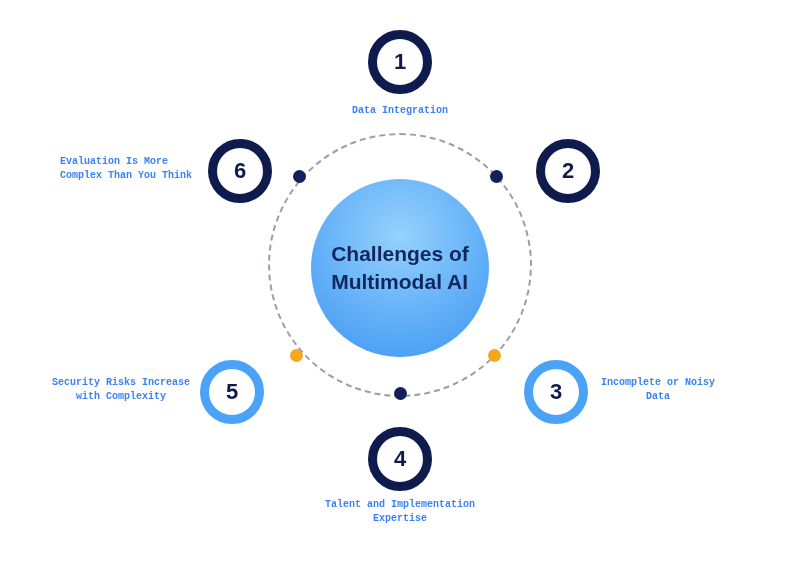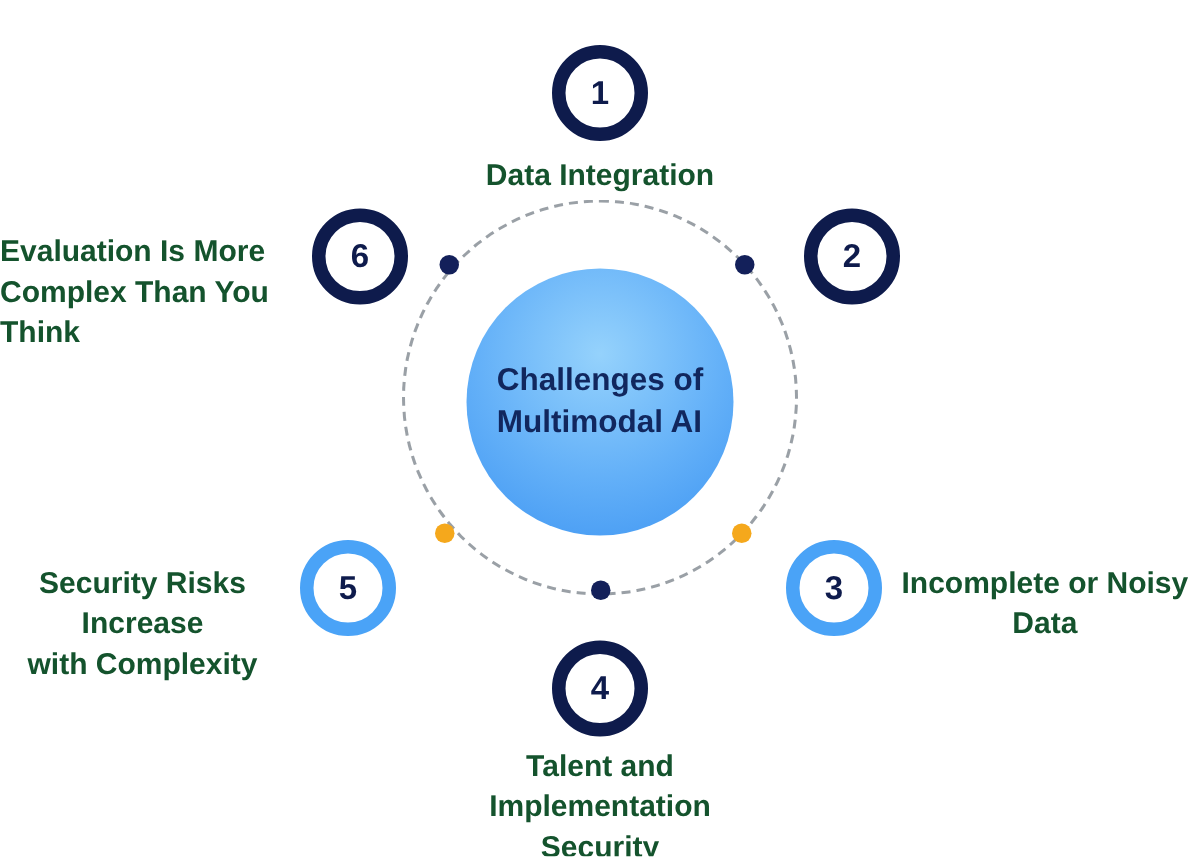--- a/index.html
+++ b/index.html
@@ -82,24 +82,25 @@
   .ring-2 { left: 536px; top: 139px; }
   .ring-3 { left: 524px; top: 360px; }
   .ring-4 { left: 368px; top: 427px; }
   .ring-5 { left: 200px; top: 360px; }
   .ring-6 { left: 208px; top: 139px; }
 
   
   .label {
     position: absolute;
     font-weight: 700;
-    font-size: 20px;
+    font-size: 10px;
     line-height: 1.35;
-    color: #14532d;
+    color: #3b82f6;
     white-space: pre-line;
+    font-family: Liberation Mono, monospace;
   }
   .label-1 { left: 300px; top: 104px; width: 200px; text-align: center; }
   .label-2 { left: 613px; top: 155px; text-align: left; }
   .label-3 { left: 601px; top: 376px; text-align: center; }
   .label-4 { left: 290px; top: 498px; width: 220px; text-align: center; }
   .label-5 { right: 610px; top: 376px; text-align: center; }
   .label-6 { right: 608px; top: 155px; text-align: left; }
 </style>
 </head>
 <body>
@@ -131,21 +132,21 @@
   <div class="ring ring-blue ring-3">
     <span>3</span>
   </div>
   <div class="label label-3">Incomplete or Noisy
 Data</div>
 
   <div class="ring ring-4">
     <span>4</span>
   </div>
   <div class="label label-4">Talent and Implementation
-Security</div>
+Expertise</div>
 
   <div class="ring ring-blue ring-5">
     <span>5</span>
   </div>
   <div class="label label-5">Security Risks Increase
 with Complexity</div>
 
   <div class="ring ring-6">
     <span>6</span>
   </div>

